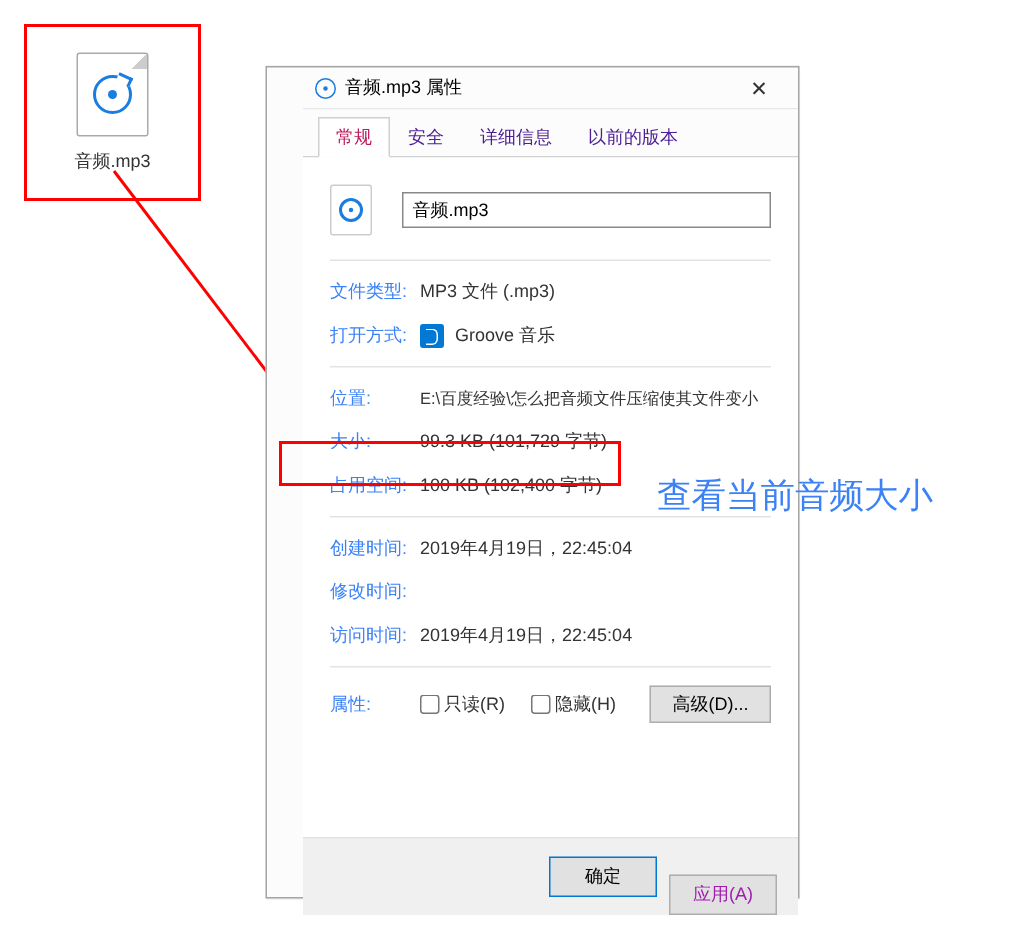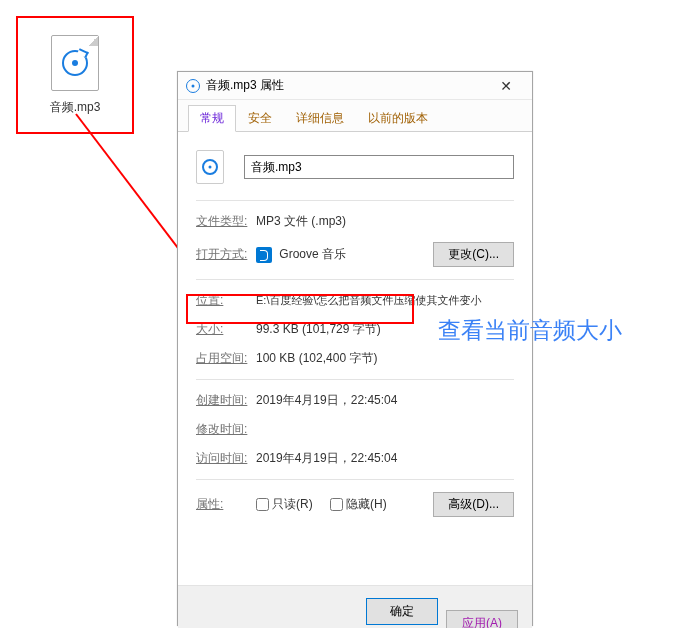--- a/index.html
+++ b/index.html
@@ -73,26 +73,27 @@
   .arrow-svg {
     position: absolute;
     left: 72px;
     top: 110px;
     pointer-events: none;
   }
 
   .dialog {
     position: absolute;
     left: 177px;
-    top: 71px;
+    top: 44px;
     width: 356px;
     height: 555px;
     background: #fcfcfc;
     border: 1px solid #a5a5a5;
     box-shadow: 0 0 1px rgba(0,0,0,0.2);
+    padding-left: 24px;
   }
   .titlebar {
     height: 28px;
     display: flex;
     align-items: center;
     padding: 0 6px 0 8px;
     border-bottom: 1px solid #e8e8e8;
   }
   .titlebar .tiny-icon {
     width: 14px; height: 14px;
@@ -123,46 +124,46 @@
   .tabs {
     display: flex;
     padding: 4px 10px 0 10px;
     border-bottom: 1px solid #d0d0d0;
     gap: 0;
     background: #fcfcfc;
   }
   .tab {
     padding: 4px 11px;
     font-size: 12px;
-    color: #a16207;
+    color: #4c1d95;
     border: 1px solid transparent;
     border-bottom: none;
     cursor: pointer;
     position: relative;
     top: 1px;
   }
   .tab.active {
     background: #fff;
     border-color: #d0d0d0;
     border-bottom: 1px solid #fff;
-    color: #6d28d9;
+    color: #be185d;
   }
   .content {
     padding: 14px 18px 8px 18px;
     background: #fff;
     height: calc(100% - 28px - 28px - 44px);
     overflow: hidden;
   }
   .row {
     display: flex;
     align-items: center;
     padding: 6px 0;
     min-height: 24px;
   }
-  .row .label { width: 60px; color: #737373; flex-shrink: 0; text-decoration: underline; }
+  .row .label { width: 60px; color: #3b82f6; flex-shrink: 0; }
   .row .value { flex: 1; color: #333; }
   .sep { height: 1px; background: #e3e3e3; margin: 6px 0; }
   .hdr-row { padding: 4px 0 10px 0; }
   .hdr-icon {
     width: 28px; height: 34px;
     border: 1px solid #ccc;
     border-radius: 2px;
     display: flex; align-items: center; justify-content: center;
     margin-right: 20px;
   }
@@ -293,21 +294,20 @@
     <div class="row">
       <span class="label">文件类型:</span>
       <span class="value">MP3 文件 (.mp3)</span>
     </div>
     <div class="row groove-row">
       <span class="label">打开方式:</span>
       <span class="value">
         <span class="groove-icon"></span>
         <span>Groove 音乐</span>
       </span>
-      <button class="btn change-btn">更改(C)...</button>
     </div>
     <div class="sep"></div>
 
     <div class="row">
       <span class="label">位置:</span>
       <span class="value" style="font-size:11px;">E:\百度经验\怎么把音频文件压缩使其文件变小</span>
     </div>
     <div class="row">
       <span class="label">大小:</span>
       <span class="value">99.3 KB (101,729 字节)</span>

